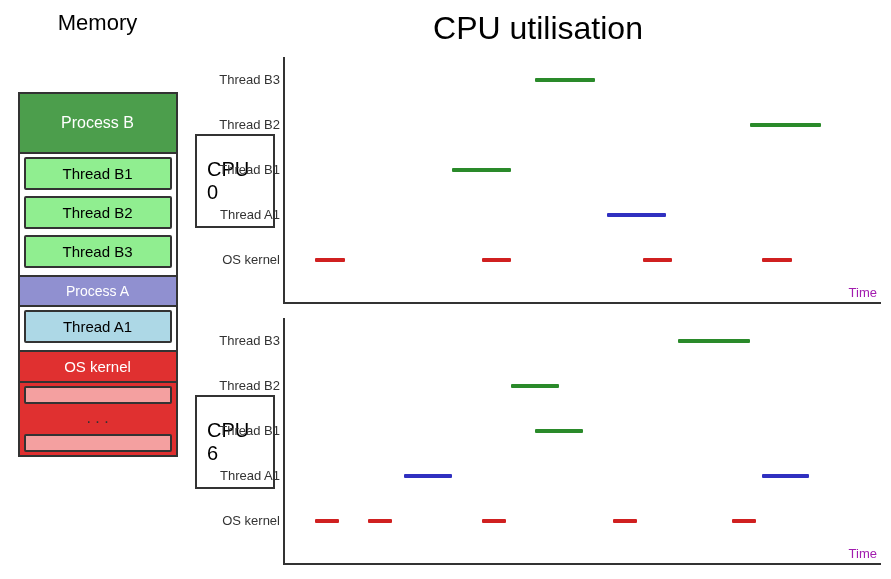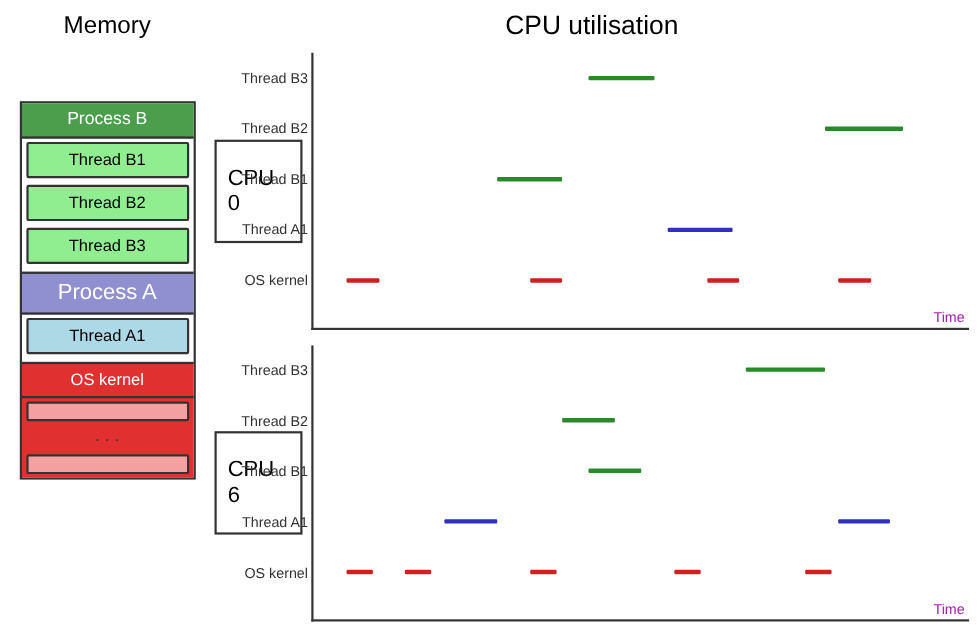--- a/index.html
+++ b/index.html
@@ -34,39 +34,39 @@
       display: flex;
       flex-direction: column;
       border: 2px solid #333;
     }
 
     .process-b-header {
       background: #4c9e4c;
       color: #fff;
       text-align: center;
       font-size: 16px;
-      padding: 6px 0;
+      padding: 20px 0;
       border-bottom: 2px solid #333;
     }
 
     .thread-b-block {
       background: #90ee90;
       border: 2px solid #333;
       margin: 3px 4px;
       text-align: center;
       font-size: 15px;
       padding: 6px 0;
       border-radius: 2px;
     }
 
     .process-a-header {
       background: #9090d0;
       color: #fff;
       text-align: center;
-      font-size: 20px;
+      font-size: 14px;
       padding: 6px 0;
       border-top: 2px solid #333;
       border-bottom: 2px solid #333;
       margin-top: 4px;
     }
 
     .thread-a-block {
       background: #add8e6;
       border: 2px solid #333;
       margin: 3px 4px;
@@ -107,21 +107,21 @@
 
     
     #cpu-section {
       flex: 1;
       display: flex;
       flex-direction: column;
       padding: 10px 10px 10px 0;
     }
 
     #cpu-utilisation-title {
-      font-size: 24px;
+      font-size: 32px;
       text-align: center;
       margin-bottom: 10px;
       font-weight: normal;
     }
 
     .cpu-panel {
       display: flex;
       flex-direction: row;
       flex: 1;
       align-items: stretch;

